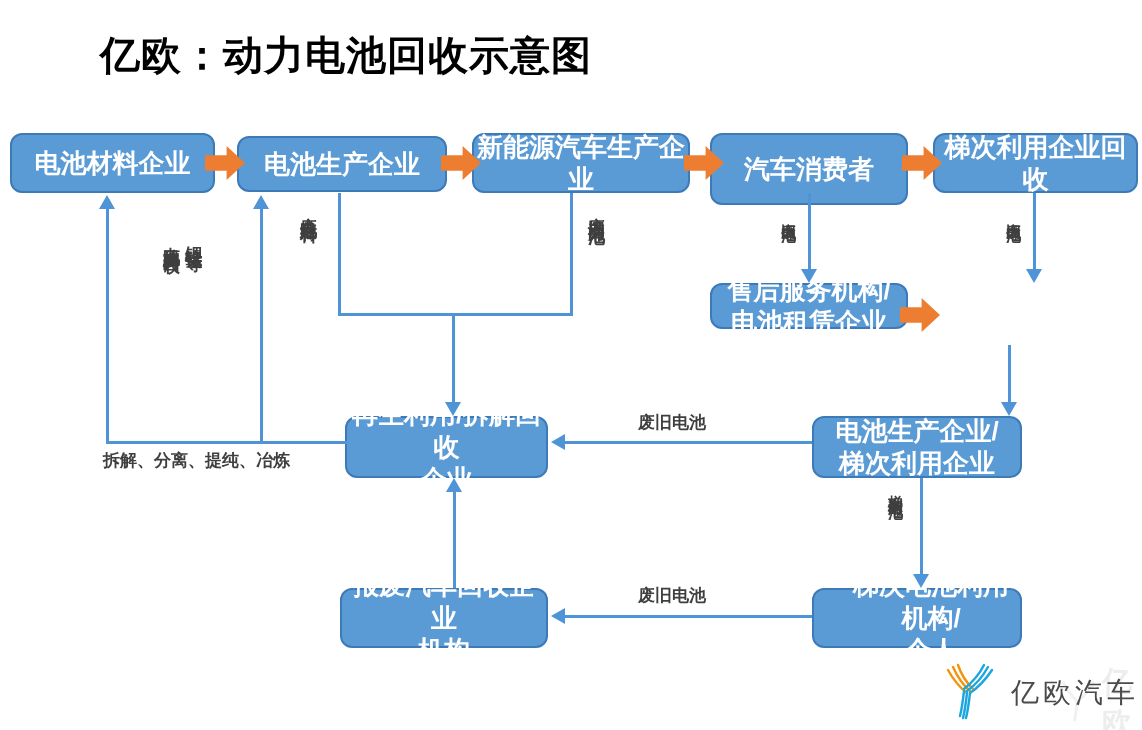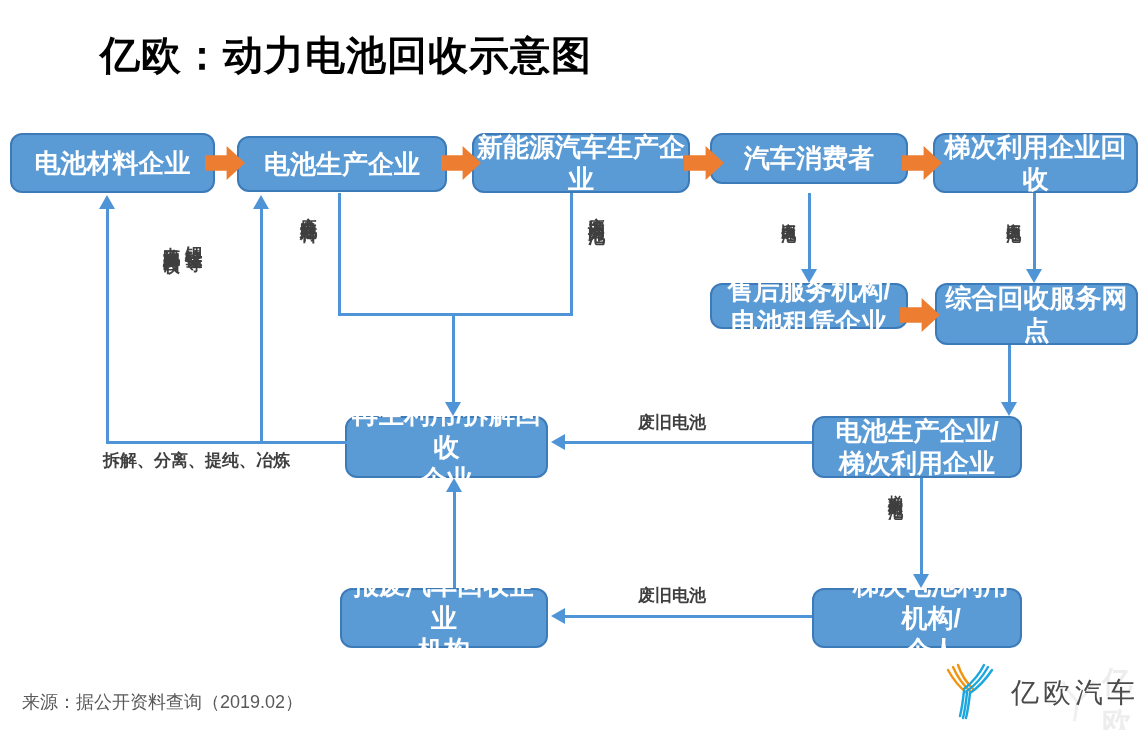--- a/index.html
+++ b/index.html
@@ -50,31 +50,30 @@
 </head>
 <body>
 
 <div id="stage">
 
   <div class="title">亿欧：动力电池回收示意图</div>
 
   <div class="box" style="left:10px;  top:133px; width:205px; height:60px;">电池材料企业</div>
   <div class="box" style="left:237px; top:136px; width:210px; height:56px;">电池生产企业</div>
   <div class="box" style="left:472px; top:133px; width:218px; height:60px;">新能源汽车生产企业</div>
-  <div class="box" style="left:710px; top:133px; width:198px; height:51px;">汽车消费者</div>
+  <div class="box" style="left:710px; top:133px; width:198px; height:72px;">汽车消费者</div>
   <div class="box" style="left:933px; top:133px; width:205px; height:60px;">梯次利用企业回收</div>
 
   <div class="flow-arrow" style="left:205px; top:146px;"></div>
   <div class="flow-arrow" style="left:441px; top:146px;"></div>
   <div class="flow-arrow" style="left:684px; top:146px;"></div>
   <div class="flow-arrow" style="left:902px; top:146px;"></div>
 
   <div class="box" style="left:710px; top:283px; width:198px; height:46px;">售后服务机构/
 电池租赁企业</div>
-  <div class="box" style="left:935px; top:283px; width:203px; height:62px;">综合回收服务网点</div>
   <div class="flow-arrow" style="left:900px; top:298px;"></div>
 
   <div class="box" style="left:345px; top:416px; width:203px; height:62px;">再生利用/拆解回收
 企业</div>
   <div class="box" style="left:812px; top:416px; width:210px; height:62px;">电池生产企业/
 梯次利用企业</div>
 
   <div class="box" style="left:340px; top:588px; width:208px; height:60px;">报废汽车回收企业
 机构</div>
   <div class="box" style="left:812px; top:588px; width:210px; height:60px;padding-left:28px;">梯次电池利用机构/
@@ -116,21 +115,20 @@
 电池原料再回收</div>
   <div class="lbl vlbl" style="left:297px; top:204px;">废电池材料</div>
   <div class="lbl vlbl" style="left:585px; top:204px;">废旧动力电池</div>
   <div class="lbl vlbl lbl-sm" style="left:779px; top:210px;">废旧电池</div>
   <div class="lbl vlbl lbl-sm" style="left:1004px; top:210px;">废旧电池</div>
   <div class="lbl vlbl lbl-sm" style="left:886px; top:483px;">梯次利用电池</div>
   <div class="lbl" style="left:638px; top:412px;">废旧电池</div>
   <div class="lbl" style="left:638px; top:585px;">废旧电池</div>
   <div class="lbl" style="left:103px; top:450px;">拆解、分离、提纯、冶炼</div>
 
-  <div class="source">来源：据公开资料查询（2019.02）</div>
 
   <div class="logo">
     <span>
       <svg width="52" height="58" viewBox="0 0 52 58">
         <g stroke="#F2930D" fill="none" stroke-width="2.4" stroke-linecap="round">
           <path d="M5,8 C10,17 16,25 24,31"></path>
           <path d="M10,5 C14,14 19,22 27,29"></path>
           <path d="M15,3 C18,12 22,19 30,27"></path>
         </g>
         <g stroke="#1BA7DE" fill="none" stroke-width="2.4" stroke-linecap="round">

